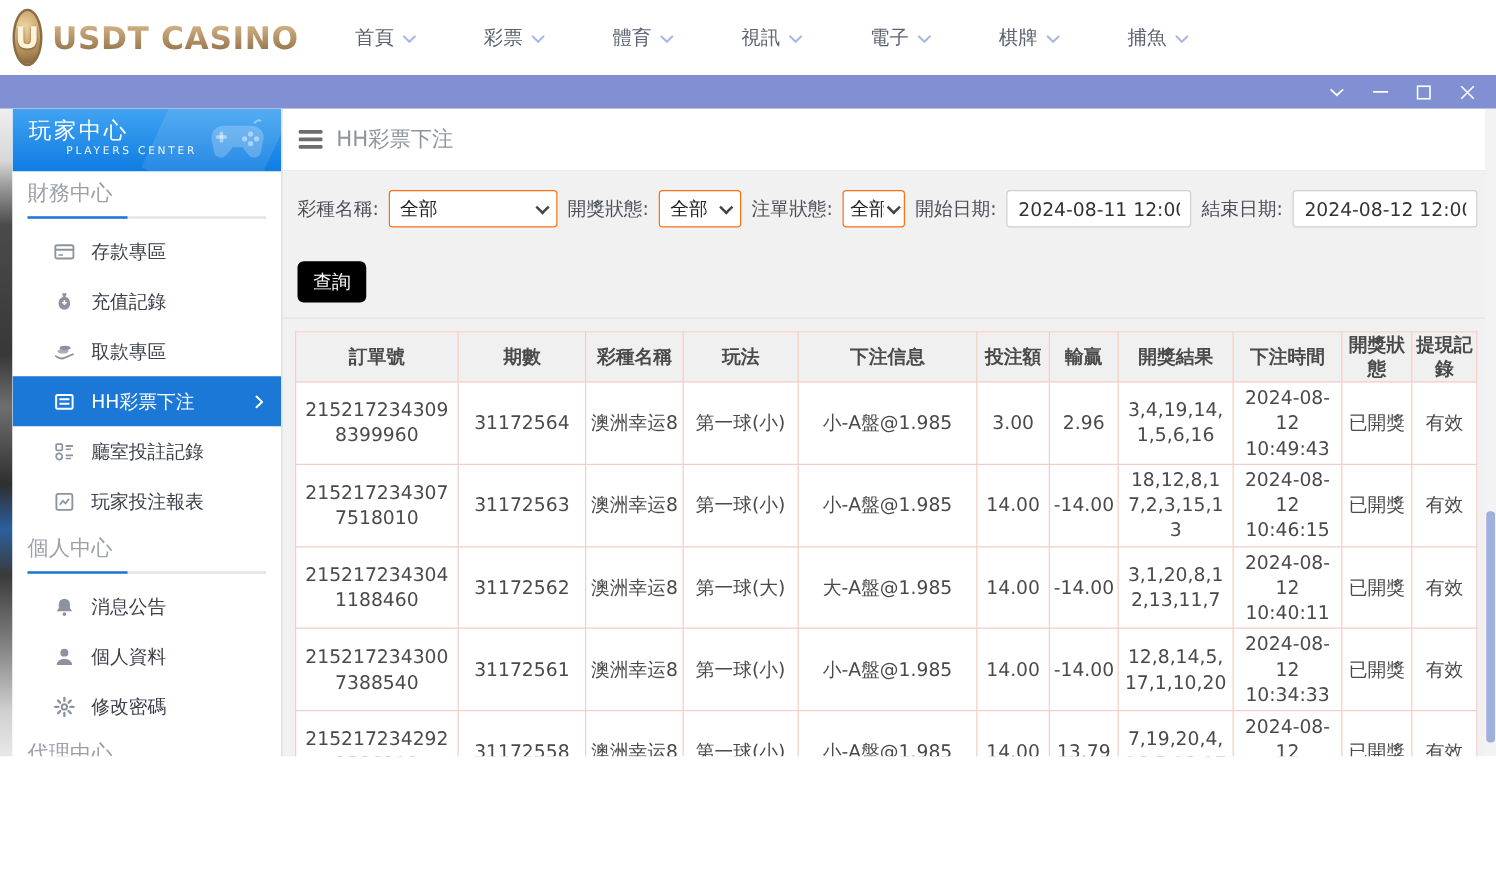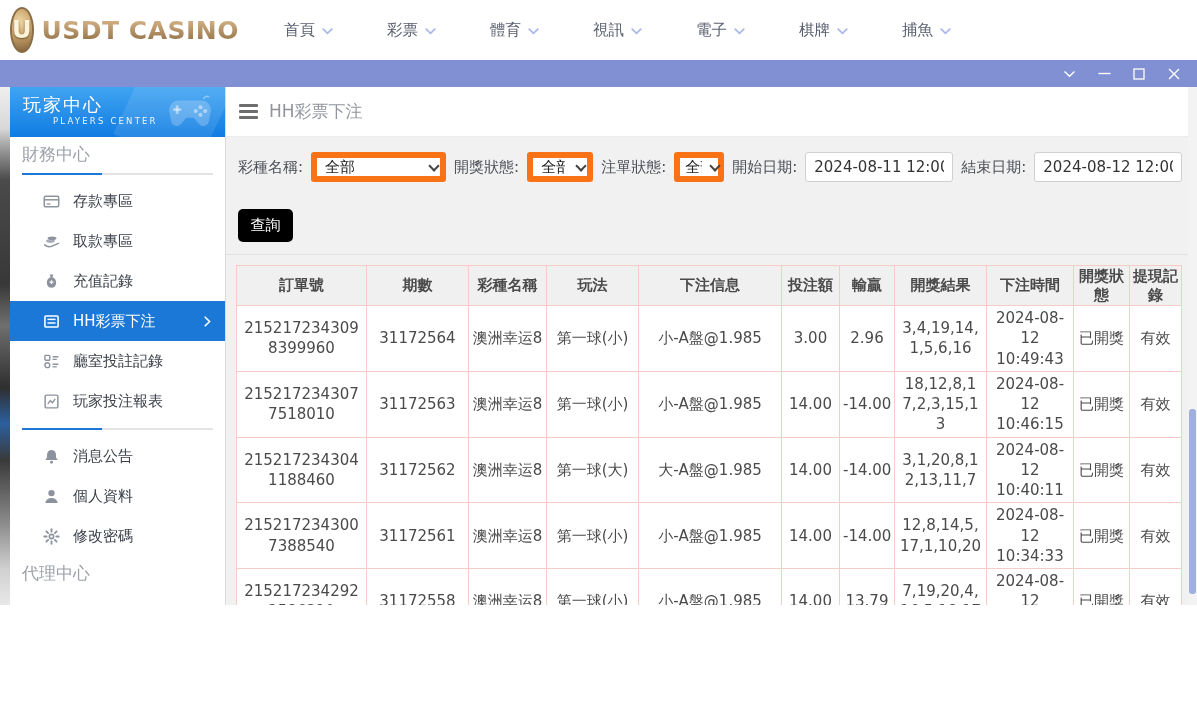--- a/index.html
+++ b/index.html
@@ -61,21 +61,21 @@
   .burger { display:flex; flex-direction:column; gap:3px; cursor:pointer; }
   .burger i { width:19px; height:3px; background:#6d6d6d; border-radius:1px; }
   .bc-title { font-size:17px; color:#90949c; }
 
   .filters { padding:15px 0 12px 12px; border-bottom:1px solid #e2e2e2; }
   .f-row { display:flex; align-items:center; gap:8px; flex-wrap:nowrap; }
   .f-row label { font-size:15px; color:#4c5058; white-space:nowrap; }
   .sel-wrap { position:relative; display:inline-block; }
   .sel-wrap::after { content:""; position:absolute; right:8px; top:10px; width:6px; height:6px;
     border-right:2px solid #444; border-bottom:2px solid #444; transform:rotate(45deg); pointer-events:none; }
-  select { appearance:none; -webkit-appearance:none; height:30px; border:6px solid #f97316;
+  select { appearance:none; -webkit-appearance:none; height:30px; border:1px solid #f97316;
     border-radius:3px; background:#fff; font-size:15px; color:#222; padding:0 22px 0 8px;
     font-family:inherit; }
   .sel-lottery select { width:135px; }
   .sel-draw select { width:66px; }
   .sel-order select { width:50px; padding:0 16px 0 5px; }
   .sel-order.sel-wrap::after { right:5px; }
   .date-input { width:148px; height:30px; border:1px solid #d0d0d0; border-radius:3px;
     background:#fff; font-size:15px; color:#333; padding:0 8px; font-family:inherit; }
   .search-btn { margin-top:27px; width:55px; height:33px; background:#000000; color:#fff;
     border:none; border-radius:5px; font-size:15px; cursor:pointer; font-family:inherit; }
@@ -222,35 +222,35 @@
                 <rect x="1.2" y="3" width="13.6" height="10" rx="1.4" fill="none" stroke="currentColor" stroke-width="1.4"></rect>
                 <line x1="1.2" y1="6.4" x2="14.8" y2="6.4" stroke="currentColor" stroke-width="1.4"></line>
                 <line x1="3.5" y1="10.4" x2="7" y2="10.4" stroke="currentColor" stroke-width="1.2"></line>
               </svg>
             </span>
             <span class="sb-label">存款專區</span>
           </div>
           <div class="sb-item">
             <span class="sb-icon">
               <svg viewBox="0 0 16 16" width="17" height="17">
+                <path d="M6.2 1.5 h3.6 l-1 2.6 q3.6 1.2 3.6 5.4 a4.4 4.4 0 0 1 -8.8 0 q0 -4.2 3.6 -5.4 Z" fill="currentColor"></path>
+                <path d="M8 6.8 v3.6 M6.2 8.6 h3.6" stroke="#fff" stroke-width="1.1"></path>
+              </svg>
+            </span>
+            <span class="sb-label">充值記錄</span>
+          </div>
+          <div class="sb-item">
+            <span class="sb-icon">
+              <svg viewBox="0 0 16 16" width="17" height="17">
                 <ellipse cx="8.5" cy="5" rx="4.2" ry="1.7" fill="currentColor"></ellipse>
                 <ellipse cx="7" cy="7.6" rx="4.2" ry="1.7" fill="currentColor" opacity="0.75"></ellipse>
                 <path d="M1.5 11.2 q3.5 2.8 7 1.2 l6 -2.6" fill="none" stroke="currentColor" stroke-width="1.4" stroke-linecap="round"></path>
               </svg>
             </span>
             <span class="sb-label">取款專區</span>
-          </div>
-          <div class="sb-item">
-            <span class="sb-icon">
-              <svg viewBox="0 0 16 16" width="17" height="17">
-                <path d="M6.2 1.5 h3.6 l-1 2.6 q3.6 1.2 3.6 5.4 a4.4 4.4 0 0 1 -8.8 0 q0 -4.2 3.6 -5.4 Z" fill="currentColor"></path>
-                <path d="M8 6.8 v3.6 M6.2 8.6 h3.6" stroke="#fff" stroke-width="1.1"></path>
-              </svg>
-            </span>
-            <span class="sb-label">充值記錄</span>
           </div>
           <div class="sb-item active">
             <span class="sb-icon">
               <svg viewBox="0 0 16 16" width="17" height="17">
                 <rect x="1.8" y="2.8" width="12.4" height="10.4" rx="1" fill="none" stroke="currentColor" stroke-width="1.5"></rect>
                 <line x1="4.2" y1="6" x2="11.8" y2="6" stroke="currentColor" stroke-width="1.4"></line>
                 <line x1="4.2" y1="9.4" x2="11.8" y2="9.4" stroke="currentColor" stroke-width="1.4"></line>
               </svg>
             </span>
             <span class="sb-label">HH彩票下注</span>
@@ -275,20 +275,21 @@
           </div>
           <div class="sb-item">
             <span class="sb-icon">
               <svg viewBox="0 0 16 16" width="17" height="17">
                 <rect x="2" y="2" width="12" height="12" rx="1.4" fill="none" stroke="currentColor" stroke-width="1.4"></rect>
                 <path d="M4.5 10.2 l2.4 -3 2 2 2.6 -3.6" fill="none" stroke="currentColor" stroke-width="1.3"></path>
               </svg>
             </span>
             <span class="sb-label">玩家投注報表</span>
           </div>
+          <div class="sb-title">個人中心</div>
           <div class="sb-underline">
             <i></i>
           </div>
           <div class="sb-item">
             <span class="sb-icon">
               <svg viewBox="0 0 16 16" width="17" height="17">
                 <path d="M8 1.8 a4.2 4.2 0 0 1 4.2 4.2 v2.8 l1.6 2.4 H2.2 l1.6 -2.4 V6 A4.2 4.2 0 0 1 8 1.8 Z" fill="currentColor"></path>
                 <circle cx="8" cy="13.4" r="1.4" fill="currentColor"></circle>
               </svg>
             </span>

